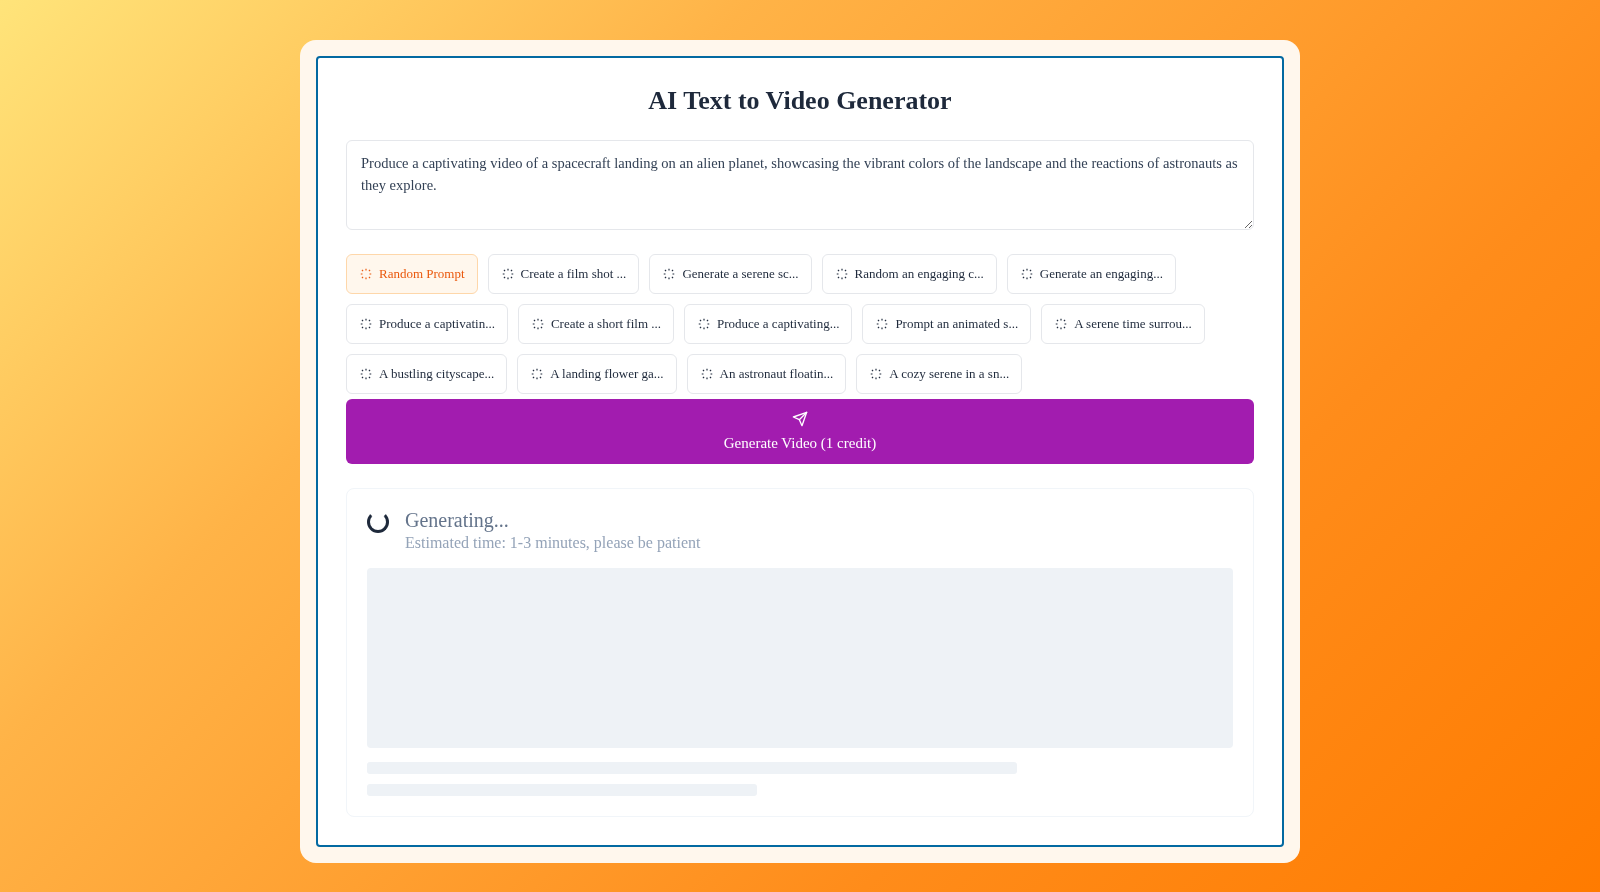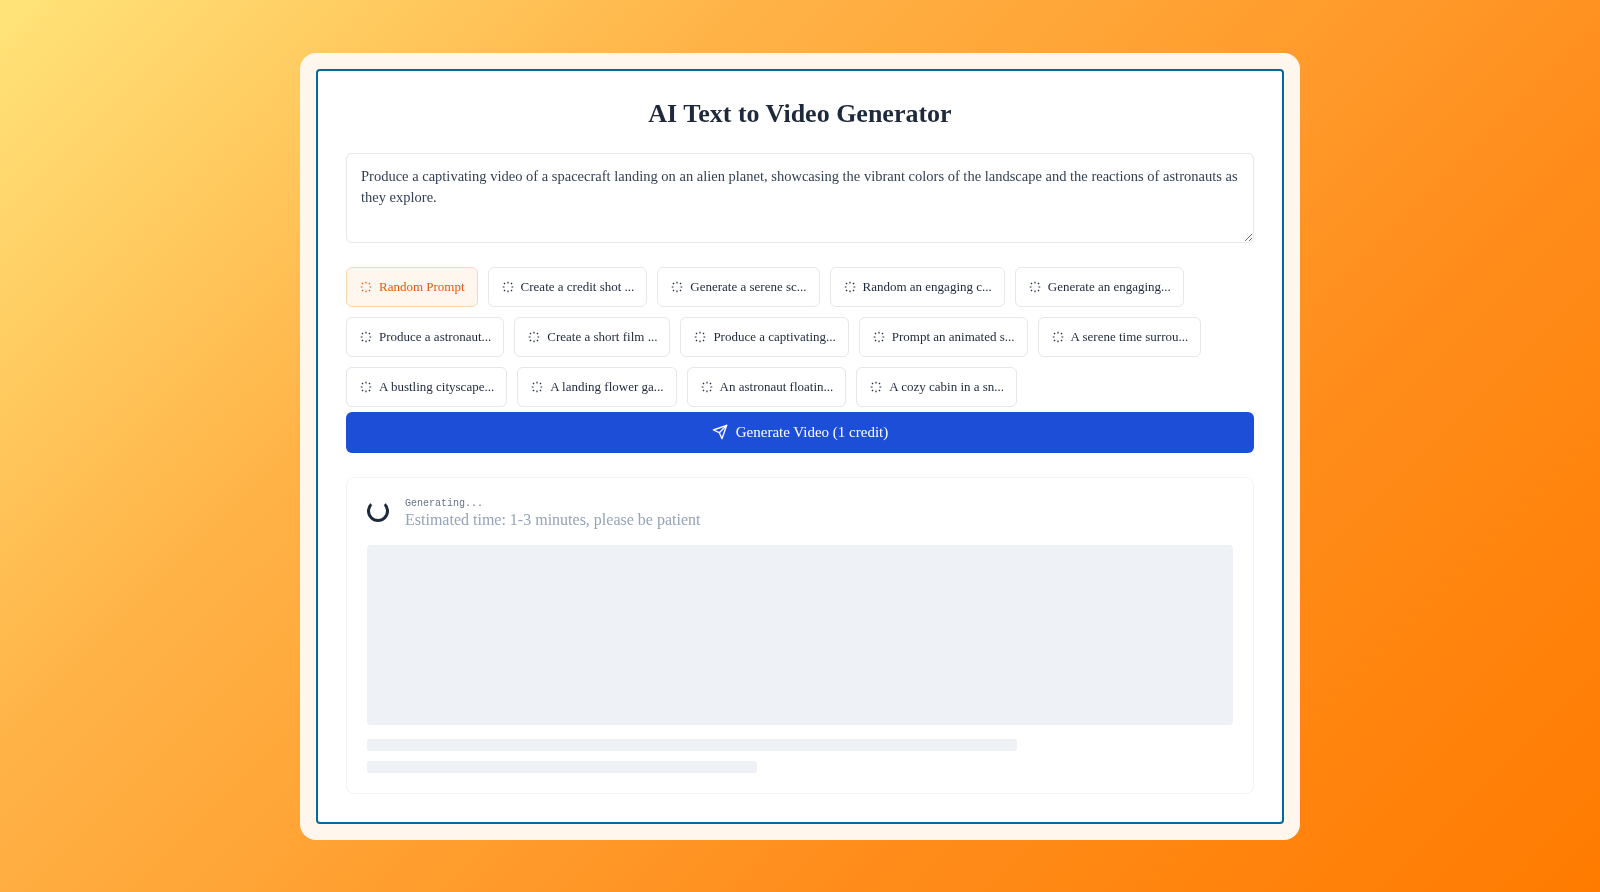--- a/index.html
+++ b/index.html
@@ -83,31 +83,32 @@
   .chip.random svg {
     stroke: #ea580c;
   }
   .chip:not(.random) svg {
     stroke: #1e293b;
   }
   .generate-btn {
     width: 100%;
     margin-top: 5px;
     padding: 12px;
-    background: #1d4ed8;
+    background: #a21caf;
     color: #ffffff;
     border: none;
     border-radius: 6px;
     font-size: 15px;
     font-family: Georgia, serif;
     cursor: pointer;
     display: flex;
     align-items: center;
     justify-content: center;
     gap: 8px;
+    flex-direction: column;
   }
   .generate-btn svg {
     width: 16px;
     height: 16px;
   }
   .status-card {
     margin-top: 24px;
     border: 1px solid #f1f5f9;
     border-radius: 8px;
     padding: 20px;
@@ -130,23 +131,23 @@
   }
   @keyframes spin {
     to { transform: rotate(360deg); }
   }
   .status-text {
     display: flex;
     flex-direction: column;
     gap: 2px;
   }
   .status-title {
-    font-size: 10px;
+    font-size: 20px;
     color: #64748b;
-    font-family: Liberation Mono, monospace;
+    font-family: Liberation Serif, serif;
   }
   .status-sub {
     font-size: 16px;
     color: #94a3b8;
     font-family: Georgia, serif;
   }
   .skeleton-box {
     width: 100%;
     height: 180px;
     background: #eef2f6;
@@ -176,21 +177,21 @@
       <button class="chip random">
         <svg viewBox="0 0 24 24" fill="none" stroke-width="2">
             <path d="M12 3v3m0 12v3M5 5l2 2m10 10l2 2M3 12h3m12 0h3M5 19l2-2m10-10l2-2"></path>
           </svg>
         <span>Random Prompt</span>
       </button>
       <button class="chip">
         <svg viewBox="0 0 24 24" fill="none" stroke-width="2">
             <path d="M12 3v3m0 12v3M5 5l2 2m10 10l2 2M3 12h3m12 0h3M5 19l2-2m10-10l2-2"></path>
           </svg>
-        <span>Create a credit shot ...</span>
+        <span>Create a film shot ...</span>
       </button>
       <button class="chip">
         <svg viewBox="0 0 24 24" fill="none" stroke-width="2">
             <path d="M12 3v3m0 12v3M5 5l2 2m10 10l2 2M3 12h3m12 0h3M5 19l2-2m10-10l2-2"></path>
           </svg>
         <span>Generate a serene sc...</span>
       </button>
       <button class="chip">
         <svg viewBox="0 0 24 24" fill="none" stroke-width="2">
             <path d="M12 3v3m0 12v3M5 5l2 2m10 10l2 2M3 12h3m12 0h3M5 19l2-2m10-10l2-2"></path>
@@ -200,21 +201,21 @@
       <button class="chip">
         <svg viewBox="0 0 24 24" fill="none" stroke-width="2">
             <path d="M12 3v3m0 12v3M5 5l2 2m10 10l2 2M3 12h3m12 0h3M5 19l2-2m10-10l2-2"></path>
           </svg>
         <span>Generate an engaging...</span>
       </button>
       <button class="chip">
         <svg viewBox="0 0 24 24" fill="none" stroke-width="2">
             <path d="M12 3v3m0 12v3M5 5l2 2m10 10l2 2M3 12h3m12 0h3M5 19l2-2m10-10l2-2"></path>
           </svg>
-        <span>Produce a astronaut...</span>
+        <span>Produce a captivatin...</span>
       </button>
       <button class="chip">
         <svg viewBox="0 0 24 24" fill="none" stroke-width="2">
             <path d="M12 3v3m0 12v3M5 5l2 2m10 10l2 2M3 12h3m12 0h3M5 19l2-2m10-10l2-2"></path>
           </svg>
         <span>Create a short film ...</span>
       </button>
       <button class="chip">
         <svg viewBox="0 0 24 24" fill="none" stroke-width="2">
             <path d="M12 3v3m0 12v3M5 5l2 2m10 10l2 2M3 12h3m12 0h3M5 19l2-2m10-10l2-2"></path>
@@ -248,21 +249,21 @@
       <button class="chip">
         <svg viewBox="0 0 24 24" fill="none" stroke-width="2">
             <path d="M12 3v3m0 12v3M5 5l2 2m10 10l2 2M3 12h3m12 0h3M5 19l2-2m10-10l2-2"></path>
           </svg>
         <span>An astronaut floatin...</span>
       </button>
       <button class="chip">
         <svg viewBox="0 0 24 24" fill="none" stroke-width="2">
             <path d="M12 3v3m0 12v3M5 5l2 2m10 10l2 2M3 12h3m12 0h3M5 19l2-2m10-10l2-2"></path>
           </svg>
-        <span>A cozy cabin in a sn...</span>
+        <span>A cozy serene in a sn...</span>
       </button>
     </div>
 
     <button class="generate-btn">
       <svg viewBox="0 0 24 24" fill="none" stroke="#ffffff" stroke-width="2" stroke-linecap="round" stroke-linejoin="round">
           <path d="M22 2L11 13"></path>
           <path d="M22 2l-7 20-4-9-9-4 20-7z"></path>
         </svg>
       <span>Generate Video (1 credit)</span>
     </button>

